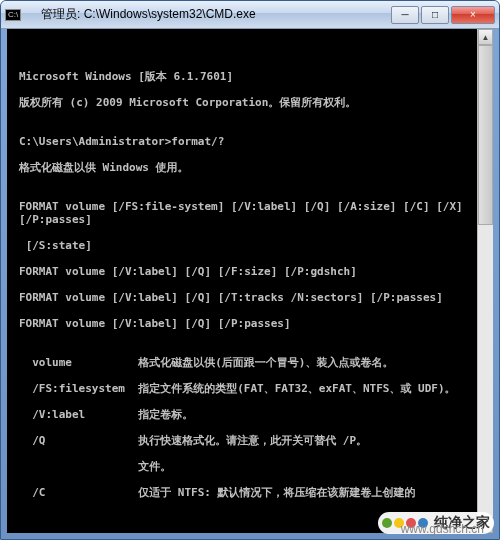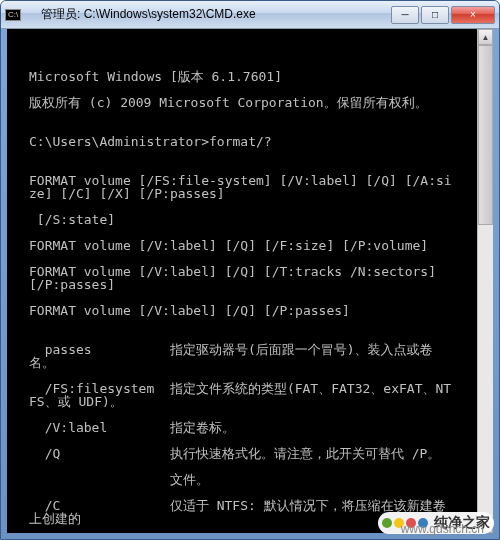--- a/index.html
+++ b/index.html
@@ -4,21 +4,21 @@
 <style>
 * { margin: 0; padding: 0; box-sizing: border-box; }
 body { width: 500px; height: 540px; font-family: "Segoe UI", Arial, sans-serif; background: #fff; position: relative; overflow: hidden; }
 .window { position: absolute; top: 0; left: 0; width: 500px; height: 540px; background: linear-gradient(to bottom, #7fa6d6 0%, #6b92c2 100%); border: 1px solid #365d8a; border-radius: 6px 6px 0 0; overflow: hidden; }
 .titlebar { height: 28px; background: linear-gradient(to bottom, #e8f0fa 0%, #c8d8ee 45%, #b0c4e0 46%, #d0deee 100%); display: flex; align-items: center; padding: 0 4px; font-size: 12px; color: #000; border-bottom: 1px solid #8a9ab0; }
 .titlebar .icon-cmd { width: 16px; height: 12px; background: #000; margin-right: 4px; display: inline-flex; align-items: center; justify-content: center; border: 1px solid #888; font-size: 8px; color: #ccc; }
 .titlebar .title-text { flex: 1; white-space: nowrap; overflow: hidden; margin-left: 16px; }
 .winbtns { display: flex; gap: 0; }
 .winbtn { width: 28px; height: 18px; display: flex; align-items: center; justify-content: center; font-size: 10px; border: 1px solid #7a8ca8; background: linear-gradient(to bottom, #f0f4fa, #d0dae8); border-radius: 2px; margin-left: 2px; cursor: pointer; }
 .winbtn.close { background: linear-gradient(to bottom, #f5a0a0 0%, #e06050 45%, #d04030 46%, #e87060 100%); color: #fff; width: 44px; border-radius: 2px; }
-.console { position: absolute; top: 28px; left: 6px; right: 6px; bottom: 6px; background: #000; color: #c0c0c0; font-family: "NSimSun", "SimSun", Consolas, monospace; font-size: 13px; line-height: 13px; padding: 2px 22px; white-space: pre-wrap; word-break: break-all; overflow: hidden; }
+.console { position: absolute; top: 28px; left: 6px; right: 6px; bottom: 6px; background: #000; color: #c0c0c0; font-family: "NSimSun", "SimSun", Consolas, monospace; font-size: 11px; line-height: 13px; padding: 2px 12px; white-space: pre-wrap; word-break: break-all; overflow: hidden; font-weight: bold; }
 .scrollbar { position: absolute; top: 28px; right: 6px; bottom: 6px; width: 16px; background: #e8e8e8; border-left: 1px solid #bbb; }
 .sb-btn { width: 100%; height: 16px; background: linear-gradient(to bottom, #f4f4f4, #d0d0d0); border: 1px solid #aaa; display: flex; align-items: center; justify-content: center; font-size: 8px; color: #444; cursor: pointer; }
 .sb-thumb { width: 100%; height: 180px; background: linear-gradient(to right, #e0e0e0, #c8c8c8); border: 1px solid #aaa; margin-top: 0; cursor: pointer; }
 .sb-track { flex: 1; }
 .scrollbar-inner { display: flex; flex-direction: column; height: 100%; }
 .watermark { position: absolute; right: 6px; bottom: 6px; display: flex; align-items: center; background: rgba(255,255,255,0.95); padding: 2px 4px; border-radius: 11px; margin-top: 27px; }
 .wm-dots { display: flex; gap: 2px; margin-right: 6px; }
 .dot { width: 10px; height: 10px; border-radius: 50%; }
 .d-g { background: #5aa02c; } .d-y { background: #f5c518; } .d-r { background: #e05050; } .d-b { background: #3a7ec0; }
 .wm-text { font-size: 14px; font-weight: bold; color: #333; font-family: "Microsoft YaHei", sans-serif; }
@@ -39,28 +39,29 @@
       <div class="winbtn close">×</div>
     </div>
   </div>
 
   <div class="console">
     <div class="console-content">
 <span class="line">Microsoft Windows [版本 6.1.7601]</span>
 <span class="line">版权所有 (c) 2009 Microsoft Corporation。保留所有权利。</span>
 <span class="line"></span>
 <span class="line">C:\Users\Administrator&gt;format/?</span>
+<span class="line">格式化磁盘以供 Windows 使用。</span>
 <span class="line"></span>
 <span class="line">FORMAT volume [/FS:file-system] [/V:label] [/Q] [/A:size] [/C] [/X] [/P:passes]</span>
 <span class="line"> [/S:state]</span>
-<span class="line">FORMAT volume [/V:label] [/Q] [/F:size] [/P:volume]</span>
+<span class="line">FORMAT volume [/V:label] [/Q] [/F:size] [/P:gdshch]</span>
 <span class="line">FORMAT volume [/V:label] [/Q] [/T:tracks /N:sectors] [/P:passes]</span>
 <span class="line">FORMAT volume [/V:label] [/Q] [/P:passes]</span>
 <span class="line"></span>
-<span class="line">  passes          指定驱动器号(后面跟一个冒号)、装入点或卷名。</span>
+<span class="line">  volume          格式化磁盘以供(后面跟一个冒号)、装入点或卷名。</span>
 <span class="line">  /FS:filesystem  指定文件系统的类型(FAT、FAT32、exFAT、NTFS、或 UDF)。</span>
 <span class="line">  /V:label        指定卷标。</span>
 <span class="line">  /Q              执行快速格式化。请注意，此开关可替代 /P。</span>
 <span class="line">                  文件。</span>
 <span class="line">  /C              仅适于 NTFS: 默认情况下，将压缩在该新建卷上创建的</span>
 
 
 
 
 

